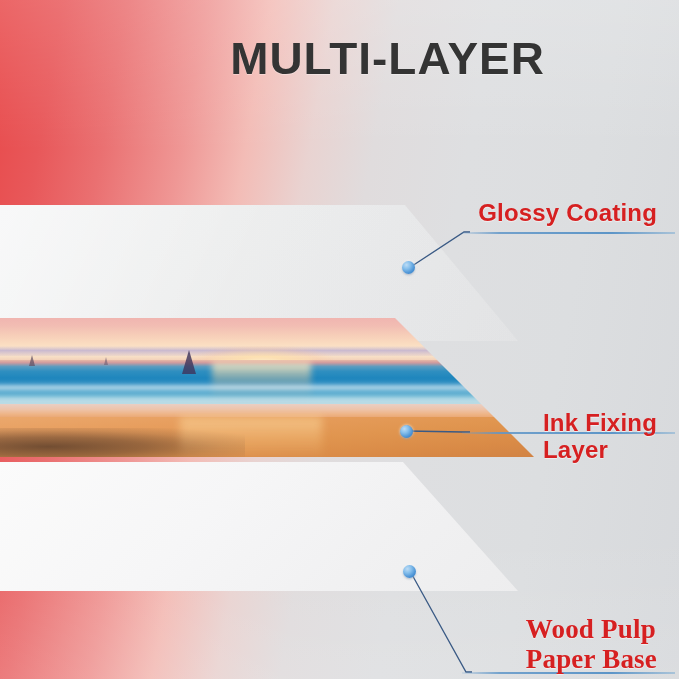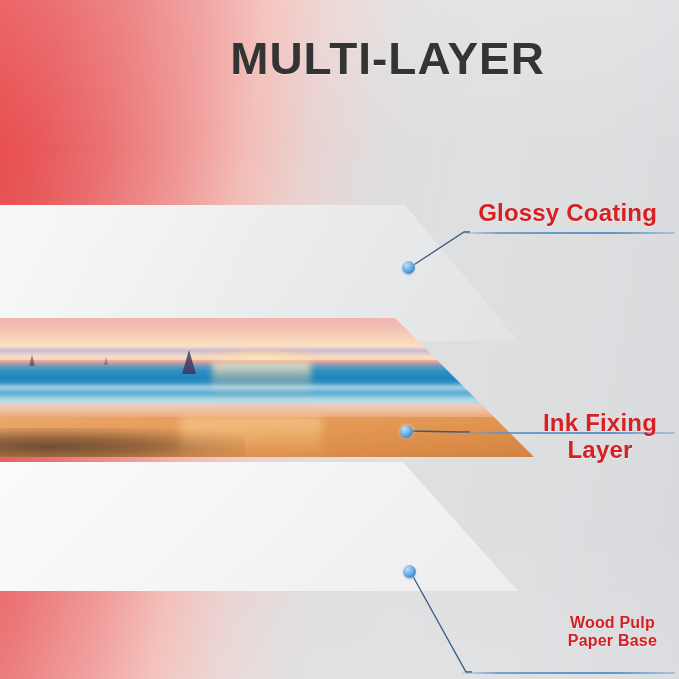--- a/index.html
+++ b/index.html
@@ -117,27 +117,27 @@
     clip-path: polygon(0px 0px, 409px 0px, 524px 129px, 0px 129px);
     filter:drop-shadow(2px 4px 6px rgba(85,85,90,0.30));
   }
 
   
   .callout-label{
     position:absolute;
     color:#d62021;font-weight:bold;
     font-family:"Liberation Sans","DejaVu Sans",sans-serif;
     letter-spacing:0.2px;line-height:1.12;
-    text-align:center;
+    text-align:left;
     text-shadow:0 1px 1px rgba(255,255,255,0.55);
     white-space:pre-line;
   }
   #label-glossy{right:22px;top:200px;font-size:24px;}
   #label-ink{right:22px;top:374px;font-size:24px;margin-top:36px;}
-  #label-wood{right:22px;top:614px;font-size:16px;}
+  #label-wood{right:22px;top:614px;font-size:27px;font-family:Liberation Serif, serif;}
 
   .rule{
     position:absolute;height:2px;
     background:linear-gradient(90deg, rgba(110,160,205,0.15) 0%, rgba(95,150,200,0.85) 18%, rgba(85,145,198,0.95) 70%, rgba(120,170,210,0.5) 100%);
   }
   #rule-glossy{left:462px;top:232px;width:213px;}
   #rule-ink{left:462px;top:432px;width:213px;}
   #rule-wood{left:462px;top:672px;width:213px;}
 
   .leader{position:absolute;left:0;top:0;width:679px;height:679px;pointer-events:none;}

